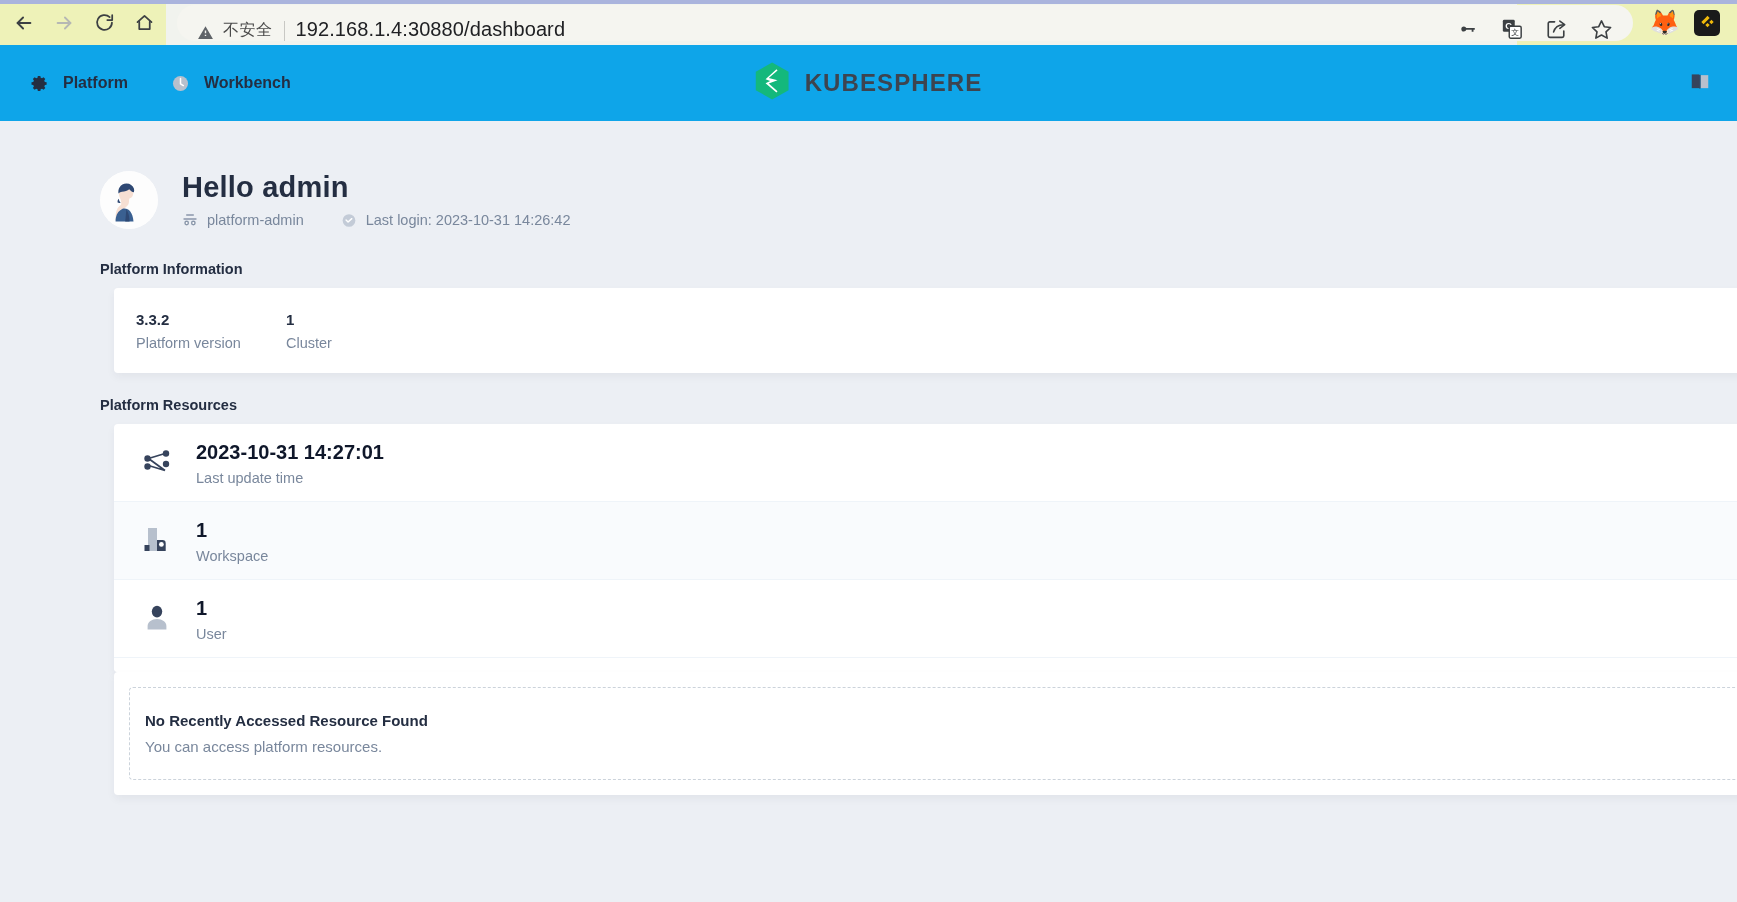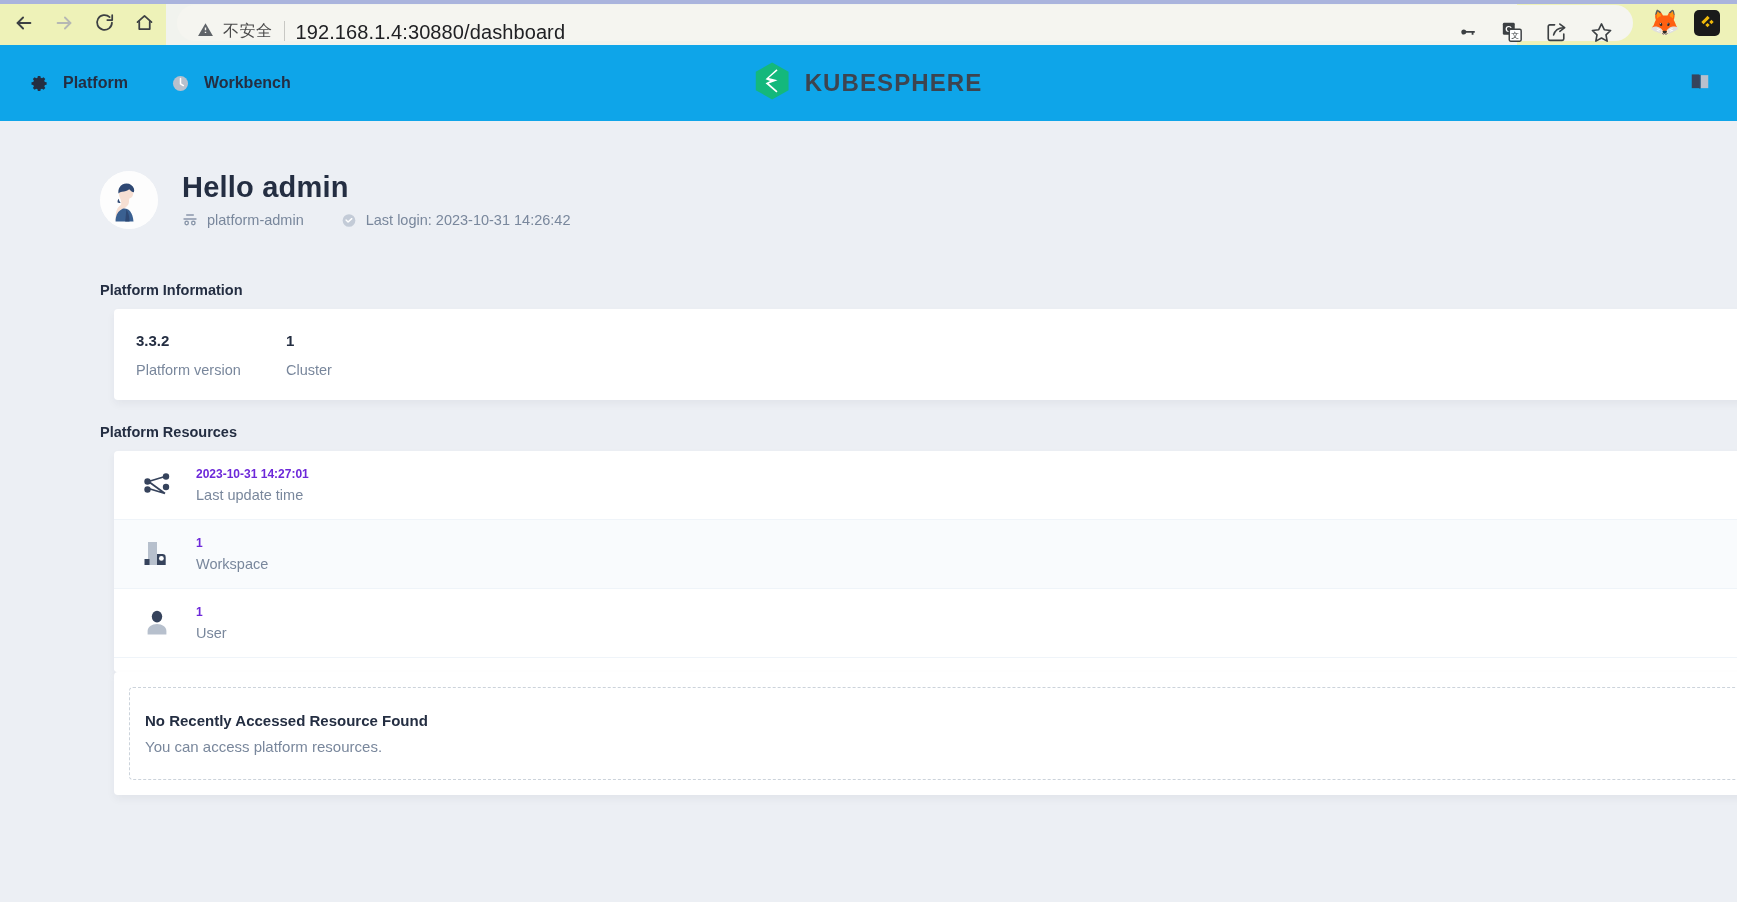--- a/index.html
+++ b/index.html
@@ -58,22 +58,22 @@
   #omnibox {
     position: relative;
     z-index: 3;
     margin-left: 14px;
     height: 36px;
     flex: 1;
     max-width: 1490px;
     background: #f5f5f0;
     border-radius: 18px;
     display: flex;
-    align-items: flex-start;
-    padding: 16px 14px 0 20px;
+    align-items: flex-end;
+    padding: 1px 14px 0 20px;
   }
   #security-warning-icon { margin-right: 9px; display: flex; }
   #security-label {
     font-size: 16px;
     color: #4a4a4a;
     letter-spacing: .5px;
   }
   #omnibox-divider {
     width: 1px; height: 20px;
     background: #c8c8c4;
@@ -191,21 +191,21 @@
   }
   .meta-ico { display: flex; align-items: center; justify-content: center; width: 16px; height: 16px; }
 
   
   .section-title {
     font-size: 14.5px;
     font-weight: bold;
     color: #242e42;
     margin: 0 0 11px 0;
   }
-  #sec-platform-info { margin-top: 53px; }
+  #sec-platform-info { margin-top: 32px; }
   #sec-platform-res { margin-top: 24px; }
   #sec-recent { margin-top: 25px; }
 
   
   .card {
     background: #ffffff;
     border-radius: 4px;
     box-shadow: 0 4px 8px 0 rgba(36,46,66,0.05);
     margin-left: 14px;
     width: 1720px;
@@ -218,42 +218,42 @@
   .info-cell { width: 150px; }
   .info-value {
     font-size: 15px;
     font-weight: bold;
     color: #242e42;
     line-height: 1.3;
   }
   .info-label {
     font-size: 14.5px;
     color: #79879c;
-    margin-top: 11px;
+    margin-top: 5px;
   }
 
   #resources-card { padding: 0; overflow: hidden; }
   .res-row {
     display: flex;
     align-items: center;
     gap: 20px;
     padding: 15px 0 15px 24px;
     border-bottom: 1px solid #eff4f9;
   }
   .res-row:nth-child(even) { background: #f9fbfd; }
   .res-row:last-child { border-bottom: none; }
   .res-ico {
     width: 38px; height: 38px;
     display: flex; align-items: center; justify-content: center;
     flex: 0 0 auto;
   }
   .res-value {
-    font-size: 12px;
-    font-weight: bold;
-    color: #6d28d9;
+    font-size: 20px;
+    font-weight: bold;
+    color: #0f172a;
     line-height: 1.35;
   }
   .res-label {
     font-size: 14.5px;
     color: #79879c;
     margin-top: 4px;
   }
   #resources-card-footer { height: 14px; background: #ffffff; }
 
   #recent-card { padding: 15px; }

